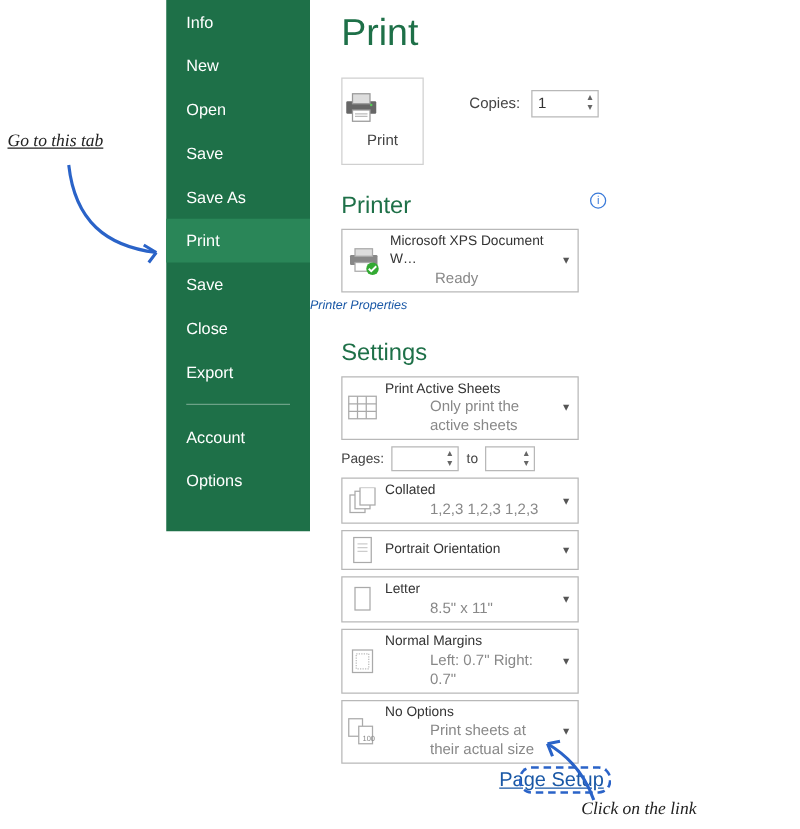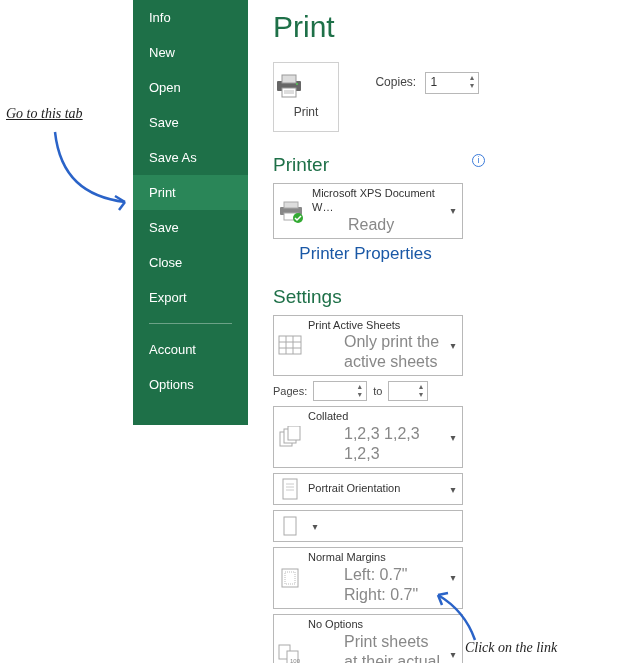--- a/index.html
+++ b/index.html
@@ -24,24 +24,24 @@
 
   .section-title { font-size: 19px; font-weight: 400; color: #1e7048; margin: 22px 0 7px 25px; }
   .section-title.printer { display:flex; justify-content:space-between; width: 212px; }
   .info-icon { width: 13px; height: 13px; border: 1px solid #3a7ad9; border-radius: 50%; color: #3a7ad9; font-size: 9px; text-align: center; line-height: 11px; display:inline-block; }
 
   .dd { width: 190px; border: 1px solid #b8b8b8; margin-left: 25px; display: flex; align-items: center; padding: 3px 2px 3px 4px; font-size: 11px; color: #333; position: relative; margin-bottom: 5px; cursor: pointer; }
   .dd .ddicon { width: 28px; height: 28px; display:flex; align-items:center; justify-content:center; flex-shrink:0; margin-right: 6px; }
   .dd .ddicon.sm { width: 24px; height: 24px; }
   .dd .ddtext { flex: 1; line-height: 1.25; overflow:hidden; }
   .dd .ddtext .t1 { color: #333; }
-  .dd .ddtext .t2 { color: #888; font-size: 16px; padding-left: 36px; }
+  .dd .ddtext .t2 { color: #888; font-size: 12px; padding-left: 36px; }
   .dd .caret { width: 14px; text-align: center; color: #555; font-size: 10px; }
 
-  .link { color: #1a58a6; font-size: 17px; text-align: center; width: 235px; display:block; margin-bottom: 6px; }
+  .link { color: #1a58a6; font-size: 10px; text-align: left; width: 235px; display:block; margin-bottom: 6px; font-style: italic; }
   .link span { cursor: pointer; }
 
   .pages-row { width: 210px; margin-left: 25px; font-size: 11px; color: #444; display:flex; align-items:center; gap:6px; margin-bottom:5px; }
   .pgbox { display:inline-block; width: 54px; height: 20px; border:1px solid #b8b8b8; position:relative; }
   .pgbox .spin { position: absolute; right: 1px; top: 1px; bottom: 1px; width: 11px; }
   .pgbox-small { width: 40px; }
 
   .page-setup-link { color:#1a58a6; text-decoration: underline; font-size: 16px; cursor:pointer; display:inline-block; }
   .page-setup-wrap { text-align:right; width:235px; position: relative; }
   .page-setup-dash { position:absolute; right:-6px; top:-3px; width:74px; height:22px; border:2px dashed #2a63c8; border-radius:10px; pointer-events:none; }
@@ -189,20 +189,24 @@
     </div>
     <div class="caret">▾</div>
   </div>
 
   <div class="dd">
     <div class="ddicon sm">
       <svg width="18" height="22">
           <rect x="3" y="2" width="12" height="18" fill="#fff" stroke="#aaa"></rect>
         </svg>
     </div>
+    <div class="ddtext">
+      <div class="t1">Letter</div>
+      <div class="t2">8.5" x 11"</div>
+    </div>
     <div class="caret">▾</div>
   </div>
 
   <div class="dd">
     <div class="ddicon sm">
       <svg width="20" height="22">
           <rect x="2" y="2" width="16" height="18" fill="#fff" stroke="#aaa"></rect>
           <rect x="5" y="5" width="10" height="12" fill="none" stroke="#bbb" stroke-dasharray="1"></rect>
         </svg>
     </div>

